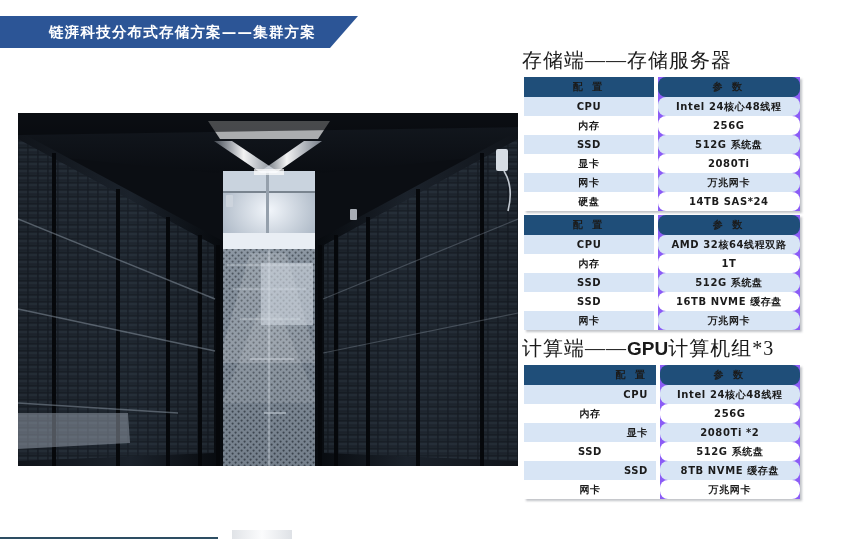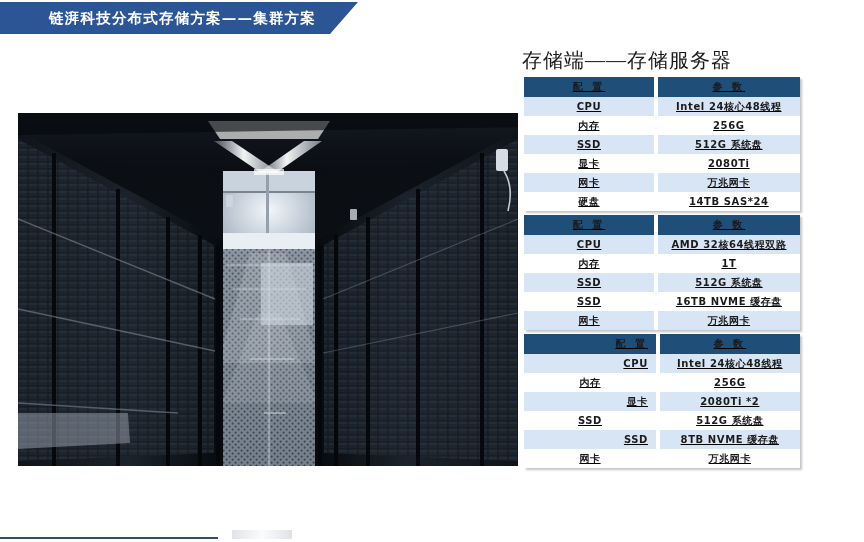--- a/index.html
+++ b/index.html
@@ -8,21 +8,21 @@
     width:864px;height:542px;
     background:#ffffff;
     font-family:"Liberation Sans","DejaVu Sans",sans-serif;
     overflow:hidden;
     position:relative;
   }
   #slide{position:relative;width:864px;height:542px;background:#fff;overflow:hidden;}
 
   
   .ribbon{
-    position:absolute;left:0;top:2px;height:32px;width:358px;
+    position:absolute;left:0;top:16px;height:32px;width:358px;
     background:#2c5596;
     display:flex;align-items:center;justify-content:flex-end;
     -webkit-clip-path:polygon(0 0,358px 0,330px 32px,0 32px);
     clip-path:polygon(0 0,358px 0,330px 32px,0 32px);
   }
   .ribbon-text{
     color:#ffffff;font-size:14.5px;font-weight:bold;
     letter-spacing:1.2px;
     padding-right:42px;
     white-space:nowrap;
@@ -50,39 +50,38 @@
   .sec-title .lat{
     font-family:"Liberation Sans","DejaVu Sans",sans-serif;
     font-weight:bold;letter-spacing:0;font-size:19px;
   }
 
   .tbl{
     width:276px;margin-left:8px;margin-top:2px;
     border-collapse:separate;border-spacing:0;
     box-shadow:1.5px 1.5px 2px rgba(120,125,135,.45);
     background:#8b5cf6;
-    text-decoration:underline;
   }
   .tbl td,.tbl th{
     height:19px;padding:0 4px;
     font-size:10px;font-weight:bold;
     font-family:"DejaVu Sans","Liberation Sans",sans-serif;
     letter-spacing:.6px;
     text-align:center;vertical-align:middle;
     border:none;
   }
   .tbl th{
     background:#1f4e79;color:#ffffff;height:20px;
     letter-spacing:3px;
   }
   .tbl th.gut, .tbl td.gut{
     background:#ffffff !important;width:4px;padding:0;
   }
   .tbl .c-key{width:128px;color:#1b1b1b;}
-  .tbl .c-val{width:140px;color:#1b1b1b;}
+  .tbl .c-val{width:140px;color:#1b1b1b;border-radius:8px;}
   .tbl tr.odd .c-key,.tbl tr.odd .c-val{background:#d8e5f5;}
   .tbl tr.even .c-key,.tbl tr.even .c-val{background:#ffffff;}
   
   .tbl.alt-right tr.odd .c-key{text-align:right;padding-right:8px;}
 
   
   .bottom-rule{
     position:absolute;left:0;top:537px;width:218px;height:2px;
     background:#2d4e63;
   }
@@ -303,20 +302,21 @@
           <tr class="odd">
             <td class="c-key">网卡</td>
             <td class="gut"></td>
             <td class="c-val">万兆网卡</td>
           </tr>
         </tbody>
       </table>
     </div>
 
     <div class="section">
+      <div class="sec-title"><span>计算端——</span><span class="lat">GPU</span><span>计算机组*3</span></div>
       <table class="tbl alt-right">
         <tbody>
           <tr>
             <th class="c-key" style="text-align:right;padding-right:8px;">配 置</th>
             <th class="gut"></th>
             <th class="c-val">参 数</th>
           </tr>
           <tr class="odd">
             <td class="c-key">CPU</td>
             <td class="gut"></td>

